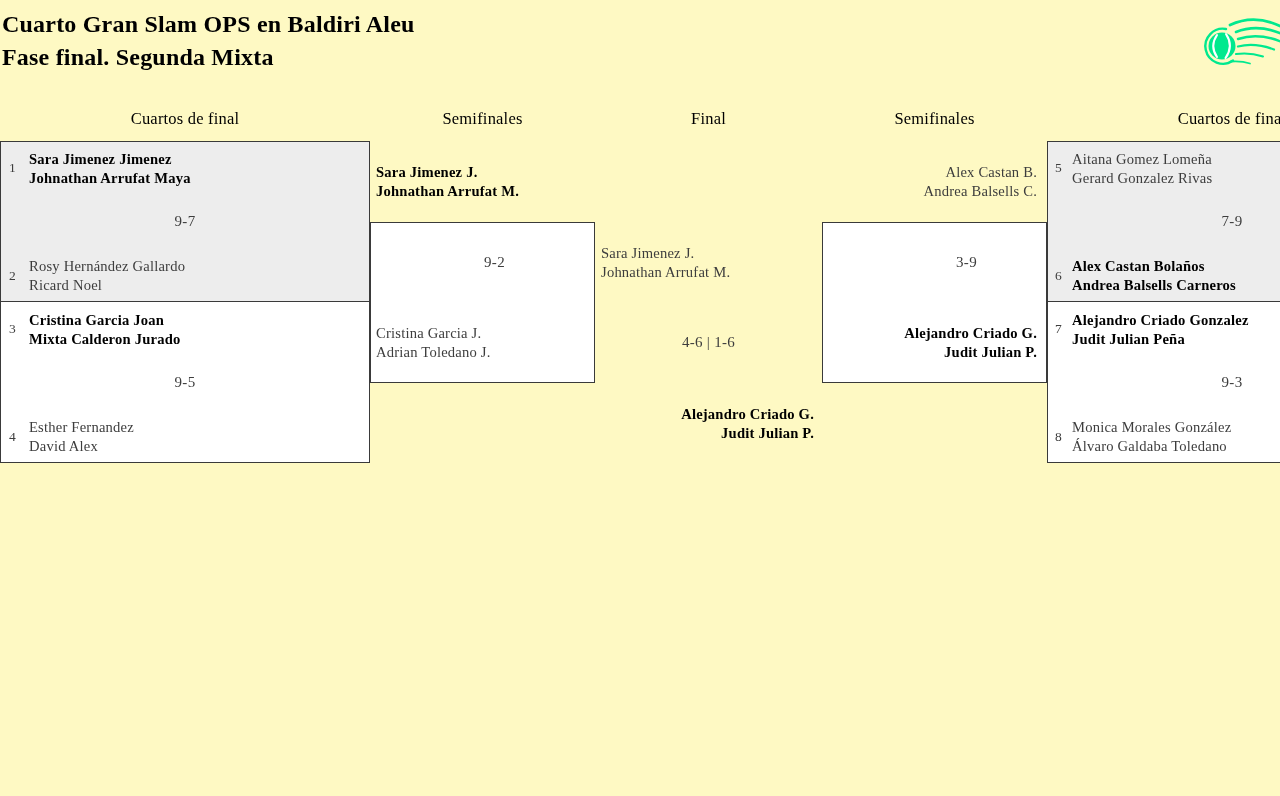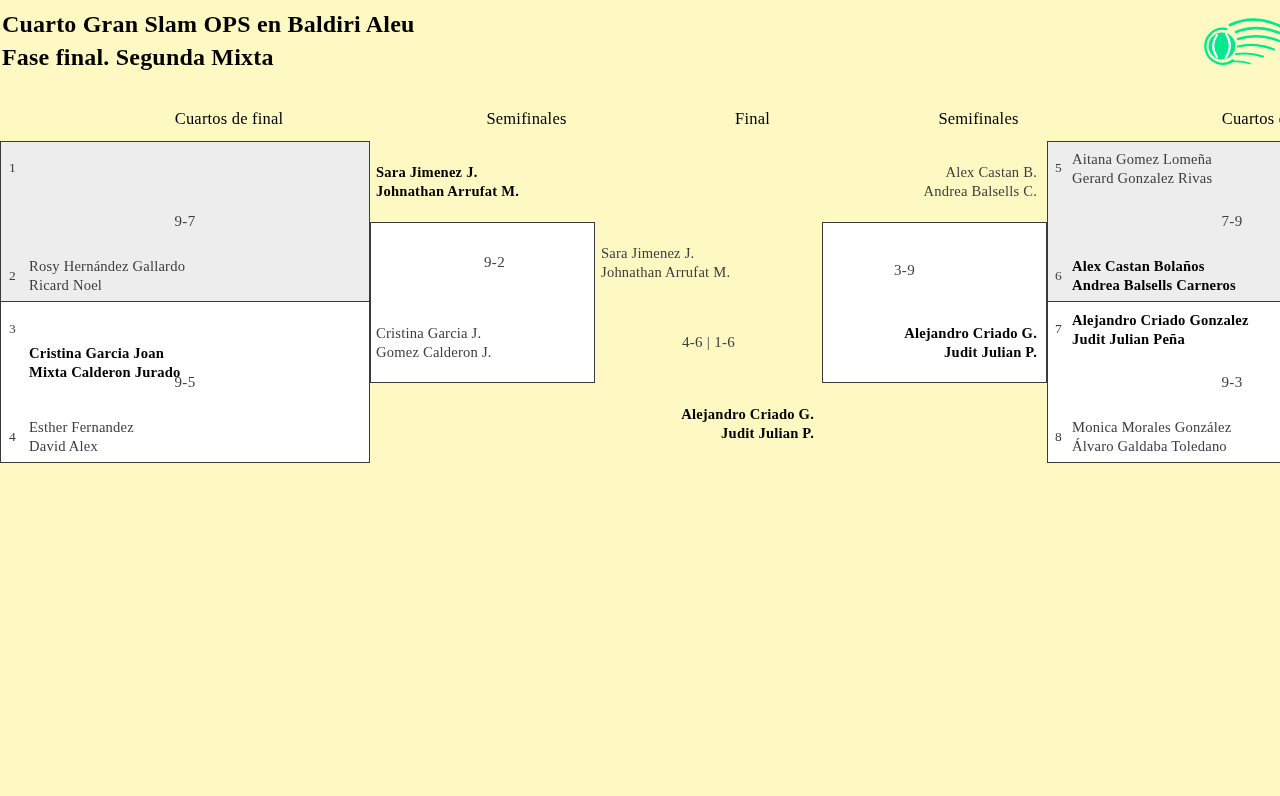--- a/index.html
+++ b/index.html
@@ -1,21 +1,21 @@
 <!DOCTYPE html>
 <html><head>
 <meta charset="utf-8">
 <style>
   html,body{margin:0;padding:0;background:#fff;}
   #stage{
     position:relative;width:1280px;height:796px;overflow:hidden;background:#fef9c3;
     font-family:Liberation Serif, serif;color:#000;
   }
   .title{position:absolute;left:2px;top:8px;font-size:24px;font-weight:700;line-height:33px;letter-spacing:.2px;}
-  .rhead{position:absolute;top:109px;font-size:16.5px;font-weight:500;text-align:center;letter-spacing:.2px;padding-left:44px;}
+  .rhead{position:absolute;top:109px;font-size:16.5px;font-weight:500;text-align:center;letter-spacing:.2px;}
   .box{position:absolute;border:1px solid #3a3a3a;box-sizing:border-box;background:#fff;}
   .box.shaded{background:#ededed;}
   .seed{position:absolute;font-size:13.5px;color:#3d3d3d;}
   .names{position:absolute;font-size:14.6px;line-height:19px;letter-spacing:.2px;white-space:nowrap;}
   .names.w{font-weight:700;color:#000;}
   .names.l{font-weight:400;color:#3d3d3d;}
   .names.ra{text-align:right;}
   .score{position:absolute;font-size:15px;color:#3d3d3d;text-align:center;letter-spacing:.3px;}
   .logo{position:absolute;left:1200px;top:13px;width:84px;height:56px;}
 </style>
@@ -49,69 +49,73 @@
   </div>
 
   <div class="rhead" style="left:0;width:370px;">Cuartos de final</div>
   <div class="rhead" style="left:370px;width:225px;">Semifinales</div>
   <div class="rhead" style="left:595px;width:227px;">Final</div>
   <div class="rhead" style="left:822px;width:225px;">Semifinales</div>
   <div class="rhead" style="left:1047px;width:370px;">Cuartos de final</div>
 
   <div class="box shaded" style="left:0;top:141px;width:370px;height:161px;">
     <div class="seed" style="left:8px;top:18px;">1</div>
+    <div class="names w" style="left:28px;top:8px;">
+      <div>Sara Jimenez Jimenez</div>
+      <div>Johnathan Arrufat Maya</div>
+    </div>
     <div class="score" style="left:0;width:100%;top:71px;text-align:center;">9-7</div>
     <div class="seed" style="left:8px;top:126px;">2</div>
     <div class="names l" style="left:28px;top:115px;">
       <div>Rosy Hernández Gallardo</div>
       <div>Ricard Noel</div>
     </div>
   </div>
 
   <div class="box" style="left:0;top:301px;width:370px;height:162px;">
     <div class="seed" style="left:8px;top:19px;">3</div>
-    <div class="names w" style="left:28px;top:9px;margin-top:33px;">
+    <div class="names w" style="left:28px;top:9px;">
       <div>Cristina Garcia Joan</div>
       <div>Mixta Calderon Jurado</div>
     </div>
     <div class="score" style="left:0;width:100%;top:72px;">9-5</div>
     <div class="seed" style="left:8px;top:127px;">4</div>
     <div class="names l" style="left:28px;top:116px;">
       <div>Esther Fernandez</div>
       <div>David Alex</div>
     </div>
   </div>
 
   <div class="names w" style="left:376px;top:163px;">
     <div>Sara Jimenez J.</div>
     <div>Johnathan Arrufat M.</div>
   </div>
   <div class="box" style="left:370px;top:222px;width:225px;height:161px;"></div>
   <div class="score" style="left:382px;width:225px;top:254px;">9-2</div>
   <div class="names l" style="left:376px;top:324px;">
     <div>Cristina Garcia J.</div>
-    <div>Gomez Calderon J.</div>
+    <div>Adrian Toledano J.</div>
   </div>
 
   <div class="names l" style="left:601px;top:244px;">
     <div>Sara Jimenez J.</div>
     <div>Johnathan Arrufat M.</div>
   </div>
   <div class="score" style="left:595px;width:227px;top:334px;">4-6 | 1-6</div>
   <div class="names w ra" style="left:595px;width:219px;top:405px;">
     <div>Alejandro Criado G.</div>
     <div>Judit Julian P.</div>
   </div>
 
   <div class="names l ra" style="left:822px;width:215px;top:163px;">
     <div>Alex Castan B.</div>
     <div>Andrea Balsells C.</div>
   </div>
   <div class="box" style="left:822px;top:222px;width:225px;height:161px;"></div>
-  <div class="score" style="left:792px;width:225px;top:254px;margin-top:8px;">3-9</div>
+  <div class="score" style="left:854px;width:225px;top:254px;">3-9</div>
   <div class="names w ra" style="left:822px;width:215px;top:324px;">
     <div>Alejandro Criado G.</div>
     <div>Judit Julian P.</div>
   </div>
 
   <div class="box shaded" style="left:1047px;top:141px;width:370px;height:161px;">
     <div class="seed" style="left:7px;top:18px;">5</div>
     <div class="names l" style="left:24px;top:8px;">
       <div>Aitana Gomez Lomeña</div>
       <div>Gerard Gonzalez Rivas</div>

